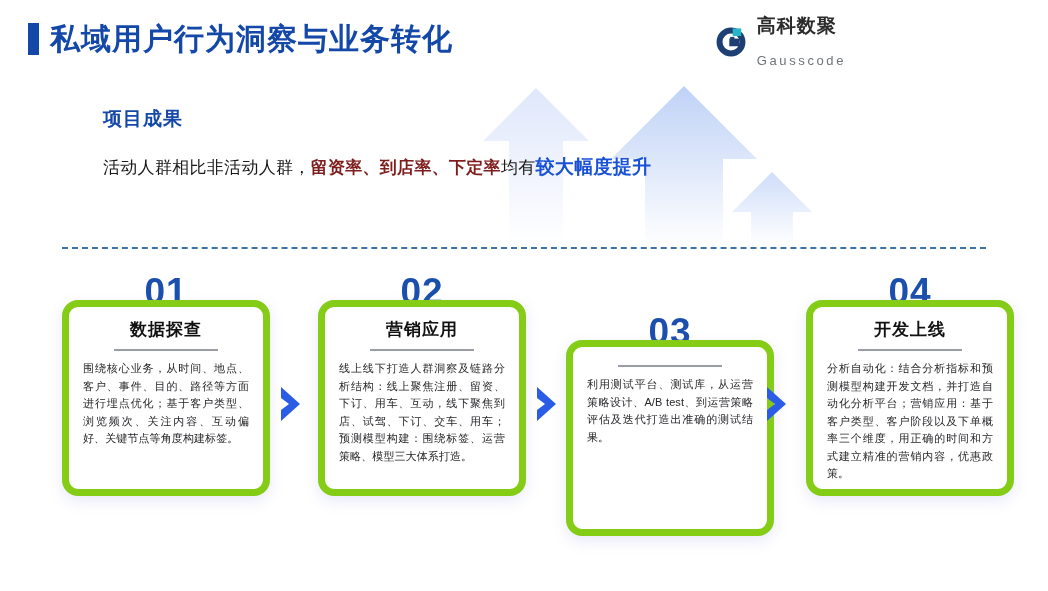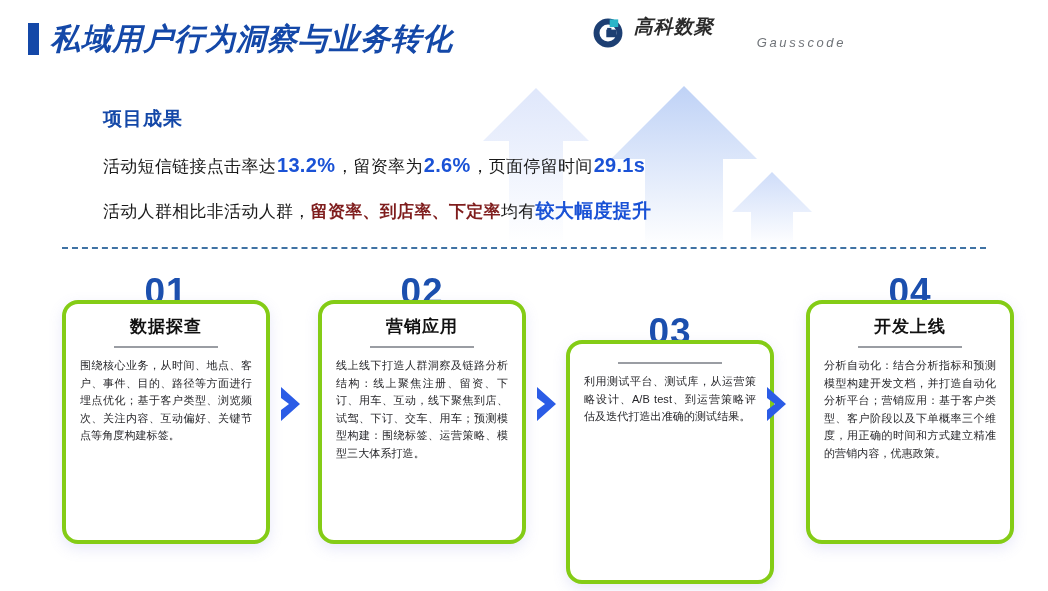--- a/index.html
+++ b/index.html
@@ -26,21 +26,20 @@
     z-index: 0;
   }
 
   
   .header {
     position: absolute;
     top: 0; left: 0;
     width: 868px;
     height: 78px;
     z-index: 3;
-    font-style: italic;
   }
   .title-marker {
     position: absolute;
     left: 28px;
     top: 23px;
     width: 11px;
     height: 32px;
     background: #1448a8;
   }
   .page-title {
@@ -65,24 +64,23 @@
     gap: 9px;
   }
   .logo-mark {
     width: 34px;
     height: 34px;
     position: relative;
     flex: none;
   }
   .logo-text {
     display: flex;
-    flex-direction: row;
+    flex-direction: column;
     justify-content: flex-start;
     line-height: 1;
-    gap: 43px;
   }
   .logo-cn {
     font-size: 19px;
     font-weight: bold;
     color: #2b2b2b;
     letter-spacing: 1px;
   }
   .logo-en {
     font-size: 13px;
     color: #6f7378;
@@ -159,23 +157,23 @@
     text-align: center;
     line-height: 40px;
     letter-spacing: 1px;
     height: 40px;
   }
   .card {
     position: absolute;
     top: 28px;
     left: 0;
     width: 208px;
-    height: 244px;
+    height: 196px;
     background: #ffffff;
-    border: 4px solid #84cc16;
+    border: 7px solid #84cc16;
     border-radius: 16px;
     box-sizing: border-box;
     box-shadow: 0 5px 14px rgba(120,124,220,0.17);
     padding: 11px 14px 10px 14px;
   }
   .card-title {
     font-size: 17px;
     font-weight: bold;
     color: #111111;
     text-align: center;
@@ -253,23 +251,20 @@
       <span class="logo-text">
         <span class="logo-cn">高科数聚</span>
         <span class="logo-en">Gausscode</span>
       </span>
     </div>
   </div>
 
   <div class="results">
     <div class="results-heading">项目成果</div>
 
-    <div class="results-line">
-      <span>活动短信链接点击率达</span><span class="stat">13.2%</span><span>，留资率为</span><span class="stat">2.6%</span><span>，页面停留时间</span><span class="stat">29.1s</span>
-    </div>
 
     <div class="results-line">
       <span>活动人群相比非活动人群，</span><span class="emph-dark">留资率、到店率、下定率</span><span>均有</span><span class="emph-blue">较大幅度提升</span>
     </div>
   </div>
 
   <div class="divider"></div>
 
   <div class="steps">
 

